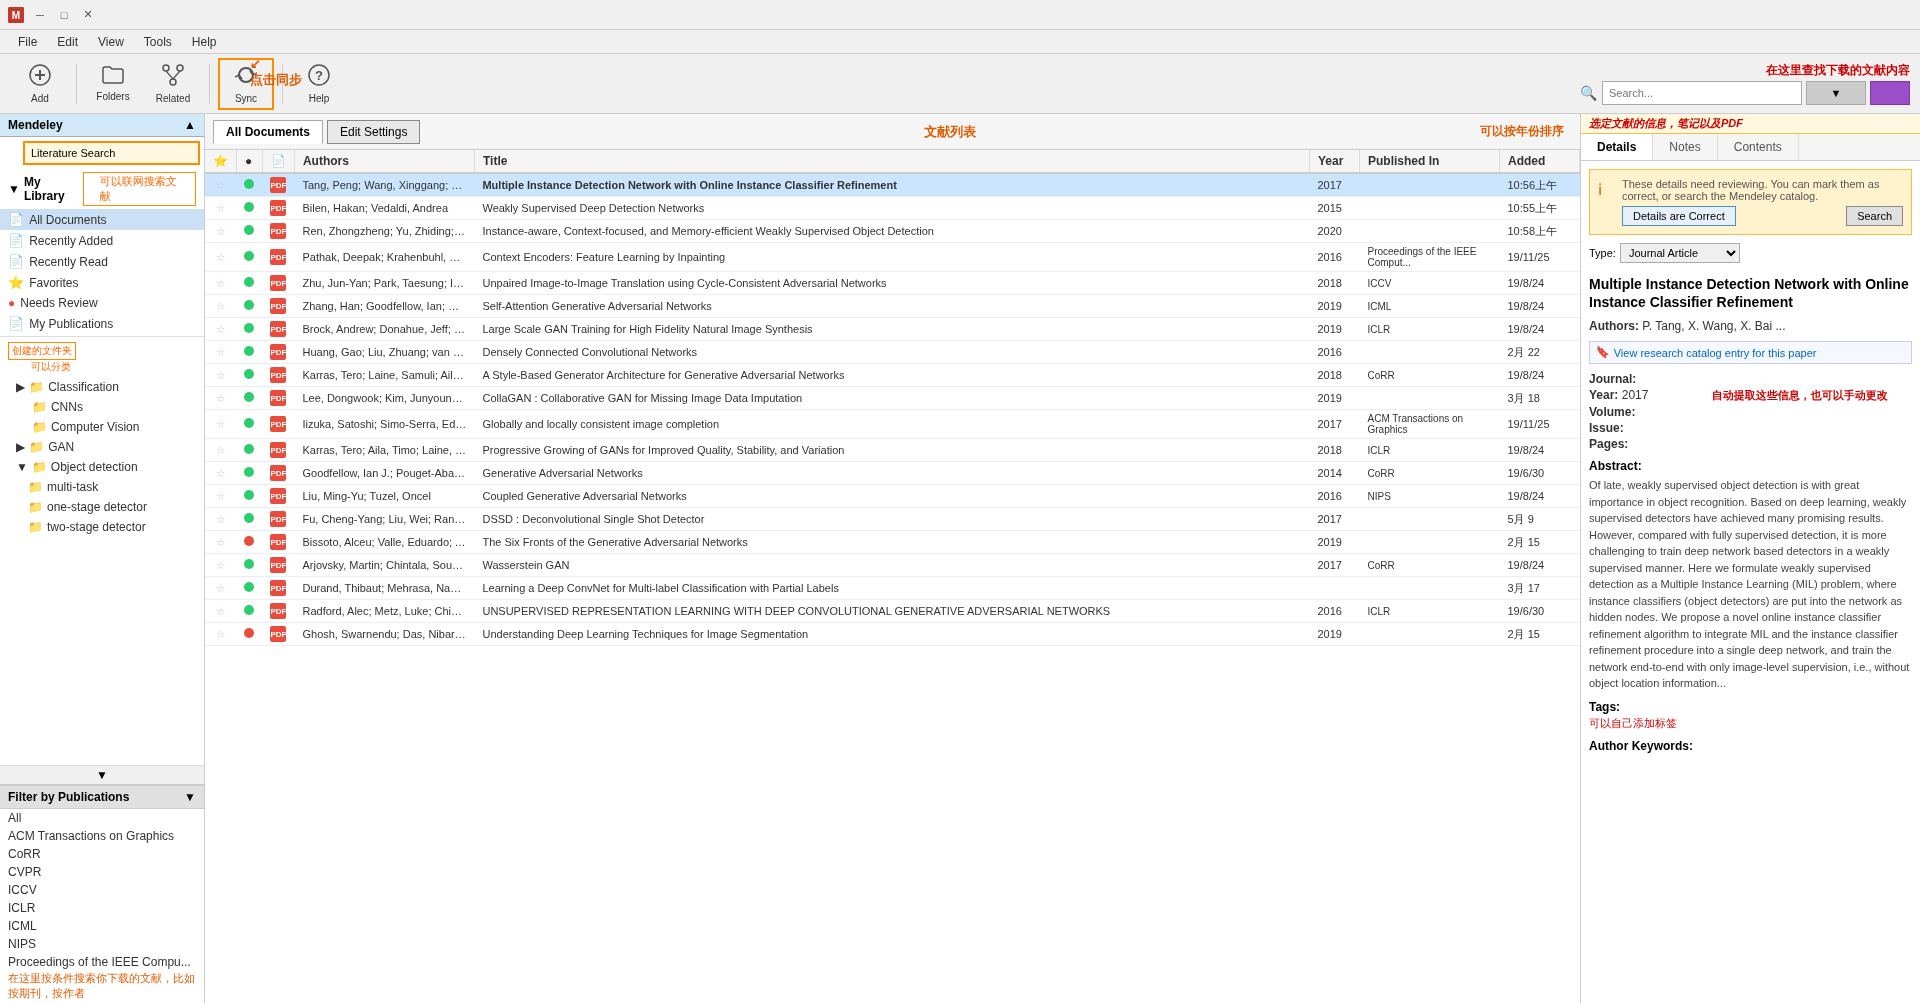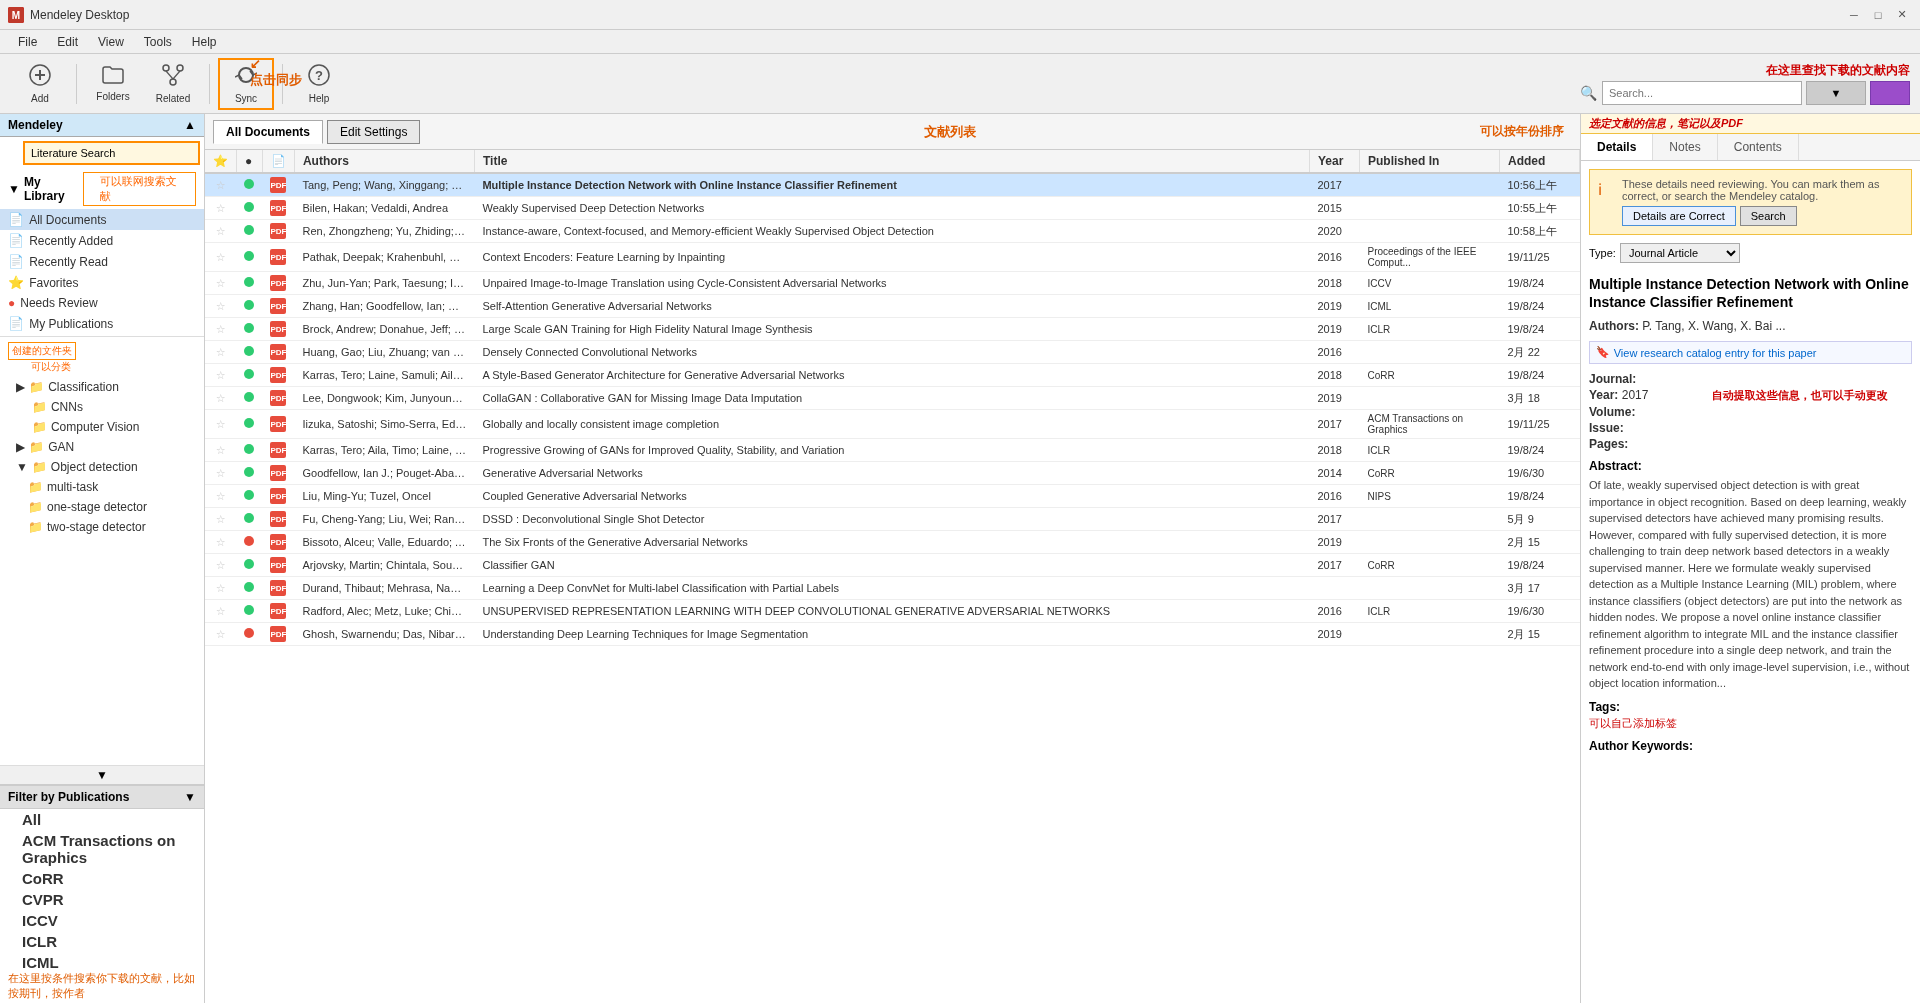--- a/index.html
+++ b/index.html
@@ -35,21 +35,21 @@
     .sidebar-item .icon { margin-right: 5px; font-size: 13px; }
     
     .sidebar-divider { height: 1px; background: #ddd; margin: 2px 0; }
     
     .folder-item { display: flex; align-items: center; padding: 3px 8px 3px 16px; cursor: pointer; font-size: 12px; color: #333; }
     .subfolder-item { padding-left: 28px; }
     
     
     #filter-panel { background: white; border-top: 2px solid #ccc; }
     #filter-header { background: #e0e0e0; padding: 4px 8px; font-size: 12px; font-weight: bold; display: flex; justify-content: space-between; align-items: center; cursor: pointer; border-bottom: 1px solid #ccc; }
-    .filter-item { padding: 2px 22px; font-size: 15px; cursor: pointer; color: #333; font-weight: bold; }
+    .filter-item { padding: 2px 8px; font-size: 12px; cursor: pointer; color: #333; }
     .filter-annotation { color: #e05c00; font-size: 11px; padding: 2px 8px; }
 
     
     #content { flex: 1; display: flex; flex-direction: column; background: white; overflow: hidden; }
     
     
     #content-toolbar { height: 36px; background: #f5f5f5; border-bottom: 1px solid #ccc; display: flex; align-items: center; padding: 0 8px; gap: 4px; }
     .content-tab { padding: 4px 12px; font-size: 12px; cursor: pointer; border: 1px solid #aaa; background: #e0e0e0; }
     .content-tab.active { background: white; border-bottom-color: white; font-weight: bold; }
     .content-tab-btn { padding: 4px 12px; font-size: 12px; cursor: pointer; border: 1px solid #888; background: #e8e8e8; }
@@ -74,21 +74,21 @@
 
     
     #right-panel { width: 340px; min-width: 340px; background: white; border-left: 1px solid #ccc; display: flex; flex-direction: column; overflow: hidden; }
     #right-panel-tabs { display: flex; background: #f5f5f5; border-bottom: 1px solid #ccc; }
     .right-tab { padding: 6px 16px; font-size: 12px; cursor: pointer; color: #555; border-right: 1px solid #ddd; }
     .right-tab.active { background: white; font-weight: bold; color: #000; }
     
     #review-banner { background: #fff3cd; border: 1px solid #f0c040; margin: 8px; padding: 8px; display: flex; gap: 8px; }
     #review-banner .info-icon { color: #e05c00; font-size: 16px; min-width: 16px; }
     #review-banner .review-text { font-size: 11px; color: #555; flex: 1; }
-    #review-banner .review-btns { display: flex; gap: 4px; margin-top: 4px; }
+    #review-banner .review-btns { display: flex; gap: 4px; margin-top: 4px; justify-content: space-between; }
     .review-btn { padding: 3px 10px; font-size: 11px; border: 1px solid #888; background: #e0e0e0; cursor: pointer; }
     .review-btn.primary { background: #e8f0fe; border-color: #4a90d9; }
 
     #detail-type { margin: 0 8px 4px; display: flex; align-items: center; gap: 4px; font-size: 11px; }
     #detail-type select { font-size: 11px; border: 1px solid #aaa; padding: 2px 4px; }
     
     #detail-content { padding: 8px; overflow-y: auto; flex: 1; }
     #detail-content h2 { font-size: 14px; font-weight: bold; color: #000; margin-bottom: 8px; line-height: 1.3; }
     #detail-content .authors-line { font-size: 12px; margin-bottom: 8px; color: #333; }
     #detail-content .catalog-link { display: flex; align-items: center; gap: 4px; color: #0066cc; font-size: 11px; padding: 4px 6px; border: 1px solid #cce; background: #f5f8ff; margin-bottom: 8px; cursor: pointer; }
@@ -112,21 +112,20 @@
 </head>
 <body>
 
 <div id="titlebar">
   <div class="app-icon">
     <svg width="16" height="16" viewBox="0 0 16 16">
         <rect width="16" height="16" fill="#c0392b" rx="2"></rect>
         <text x="8" y="12" text-anchor="middle" fill="white" font-size="10" font-weight="bold">M</text>
       </svg>
   </div>
-  <span class="title">Mendeley Desktop</span>
   <div class="win-controls">
     <div class="win-btn">─</div>
     <div class="win-btn">□</div>
     <div class="win-btn close">✕</div>
   </div>
 </div>
 
 <div id="menubar">
   <span class="menu-item">File</span>
   <span class="menu-item">Edit</span>
@@ -505,21 +504,21 @@
     <td style="font-weight:normal;">The Six Fronts of the Generative Adversarial Networks</td>
     <td class="year-col">2019</td>
     <td class="pub-col" style="font-size:10px;"></td>
     <td class="added-col">2月 15</td>
   </tr>
             <tr>
     <td class="star-cell">☆</td>
     <td class="dot-cell"><span class="dot dot-green"></span></td>
     <td><span class="pdf-icon">PDF</span></td>
     <td style="max-width:180px; overflow:hidden; text-overflow:ellipsis; white-space:nowrap;">Arjovsky, Martin; Chintala, Soumith; Bottou, Léon</td>
-    <td style="font-weight:normal;">Classifier GAN</td>
+    <td style="font-weight:normal;">Wasserstein GAN</td>
     <td class="year-col">2017</td>
     <td class="pub-col" style="font-size:10px;">CoRR</td>
     <td class="added-col">19/8/24</td>
   </tr>
             <tr>
     <td class="star-cell">☆</td>
     <td class="dot-cell"><span class="dot dot-green"></span></td>
     <td><span class="pdf-icon">PDF</span></td>
     <td style="max-width:180px; overflow:hidden; text-overflow:ellipsis; white-space:nowrap;">Durand, Thibaut; Mehrasa, Nazanin; Mori, Greg</td>
     <td style="font-weight:normal;">Learning a Deep ConvNet for Multi-label Classification with Partial Labels</td>

